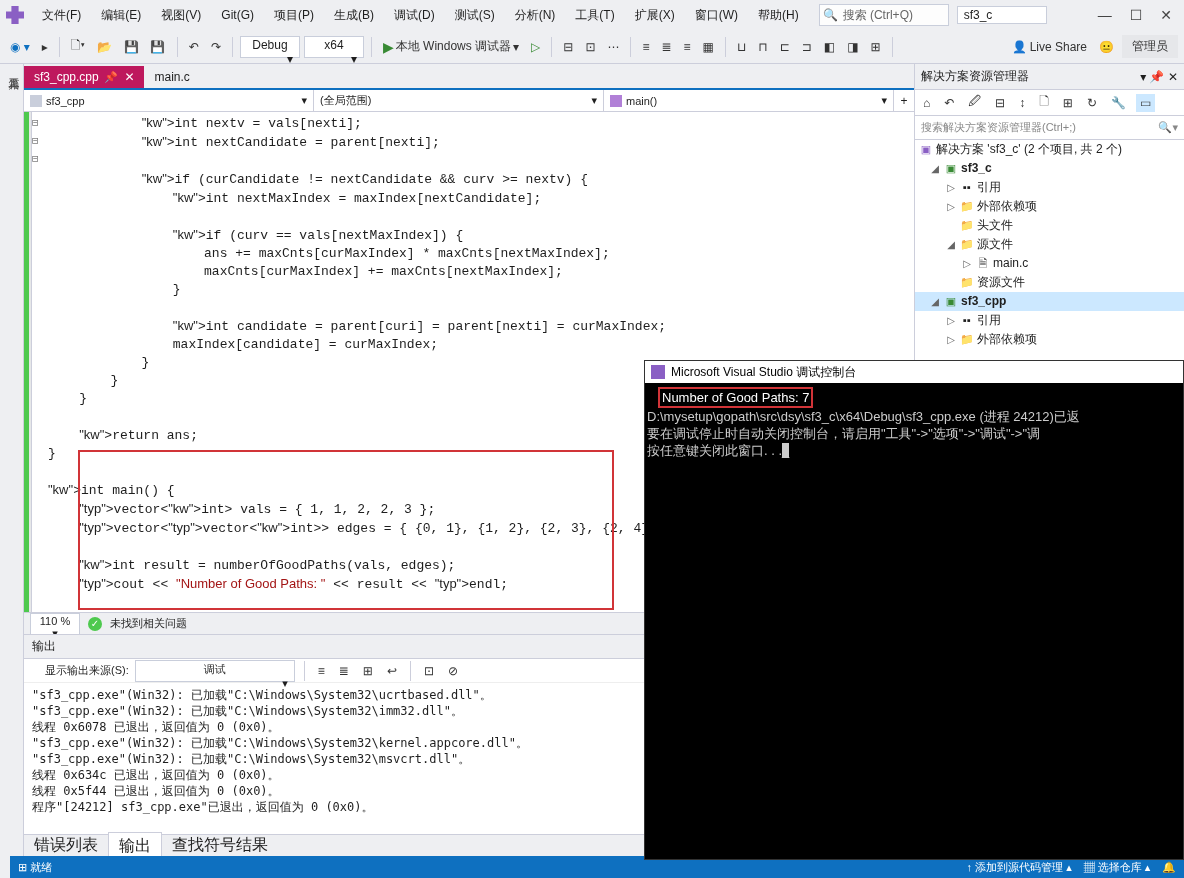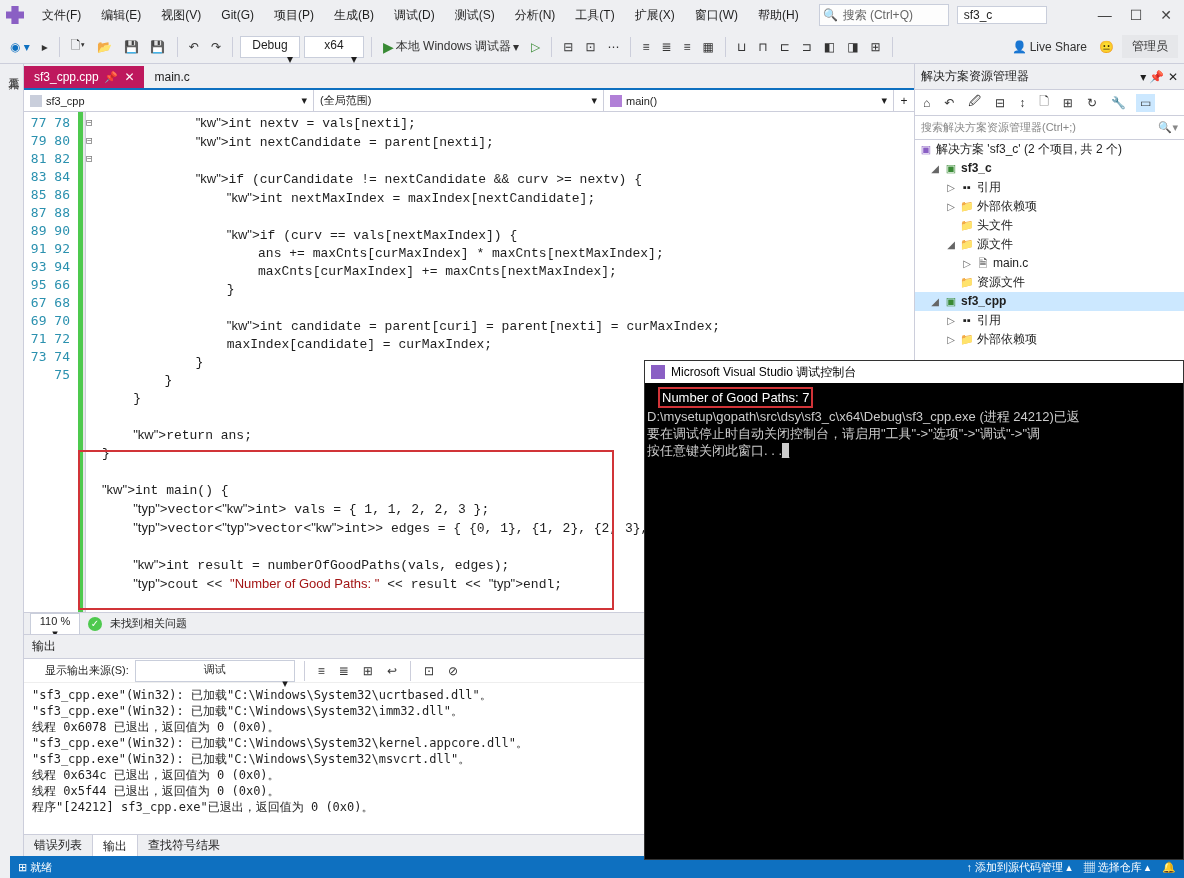--- a/index.html
+++ b/index.html
@@ -34,21 +34,21 @@
 .code { flex: 1; font-family: Consolas, "Courier New", monospace; font-size: 13px; line-height: 18px; white-space: pre; padding-top: 2px; padding-left: 2px; position: relative; }
 .str { color: #a31515; }
 .redshadow { position: absolute; top: 338px; left: 54px; width: 536px; height: 160px; border: 2px solid #d13438; pointer-events: none; }
 .zoombar { height: 22px; background: #eeeff2; border-top: 1px solid #cccedb; display: flex; align-items: center; padding: 0 6px; gap: 8px; font-size: 11px; }
 .check { width: 14px; height: 14px; border-radius: 50%; background: #4ec94e; color: #fff; display: inline-flex; align-items: center; justify-content: center; font-size: 10px; }
 .output { border-top: 1px solid #cccedb; background: #fff; display: flex; flex-direction: column; height: 200px; }
 .otitle { height: 24px; background: #eeeff2; border-bottom: 1px solid #cccedb; display: flex; align-items: center; padding: 0 8px; font-size: 12px; justify-content: space-between; }
 .ocontrols { font-size: 11px; display: flex; align-items: center; gap: 6px; height: 24px; padding: 0 21px; border-bottom: 1px solid #eee; }
 .obody { flex: 1; font-family: "NSimSun", Consolas, monospace; font-size: 12px; line-height: 16px; padding: 4px 8px; overflow: auto; white-space: pre; }
 .bottomtabs { height: 22px; background: #eeeff2; border-top: 1px solid #cccedb; display: flex; align-items: center; }
-.btab { padding: 3px 10px; font-size: 12px; cursor: default; }
+.btab { padding: 3px 10px; font-size: 16px; cursor: default; }
 .btab.active { background: #fff; border: 1px solid #cccedb; border-bottom: none; }
 .solExp { width: 270px; background: #fff; border-left: 1px solid #cccedb; display: flex; flex-direction: column; }
 .setitle { height: 26px; background: #eeeff2; border-bottom: 1px solid #cccedb; display: flex; align-items: center; justify-content: space-between; padding: 0 6px; font-size: 12px; }
 .setoolbar { height: 26px; border-bottom: 1px solid #cccedb; display: flex; align-items: center; padding: 0 4px; gap: 6px; font-size: 12px; color: #555; }
 .sesearch { height: 24px; border-bottom: 1px solid #cccedb; display: flex; align-items: center; padding: 0 6px; color: #888; font-size: 11px; }
 .setree { flex: 1; overflow: auto; font-size: 12px; line-height: 19px; }
 .node { display: flex; align-items: center; padding: 0 4px; gap: 3px; }
 .node.sel { background: #cce8ff; }
 .exp { width: 12px; color: #666; font-size: 10px; display: inline-block; text-align: center; }
 .nicon { width: 14px; height: 14px; display: inline-flex; align-items: center; justify-content: center; font-size: 11px; }
@@ -165,50 +165,20 @@
         </div>
       <div class="navcombo">
           <span class="ncicon" style="background:#b180d7"></span>
           <span>main()</span>
           <span style="margin-left:auto">▾</span>
         </div>
       <div style="width:20px;display:flex;align-items:center;justify-content:center">+</div>
     </div>
 
     <div class="codearea">
-      <div class="gutter" id="gutter">77
-78
-79
-80
-81
-82
-83
-84
-85
-86
-87
-88
-89
-90
-91
-92
-93
-94
-95
-66
-67
-68
-69
-70
-71
-72
-73
-74
-75
-</div>
       <div class="marker">
           <div class="green" style="top:0;height:522px"></div>
         </div>
       <div class="fold" id="fold"> 
  
  
 ⊟
  
  
 ⊟

